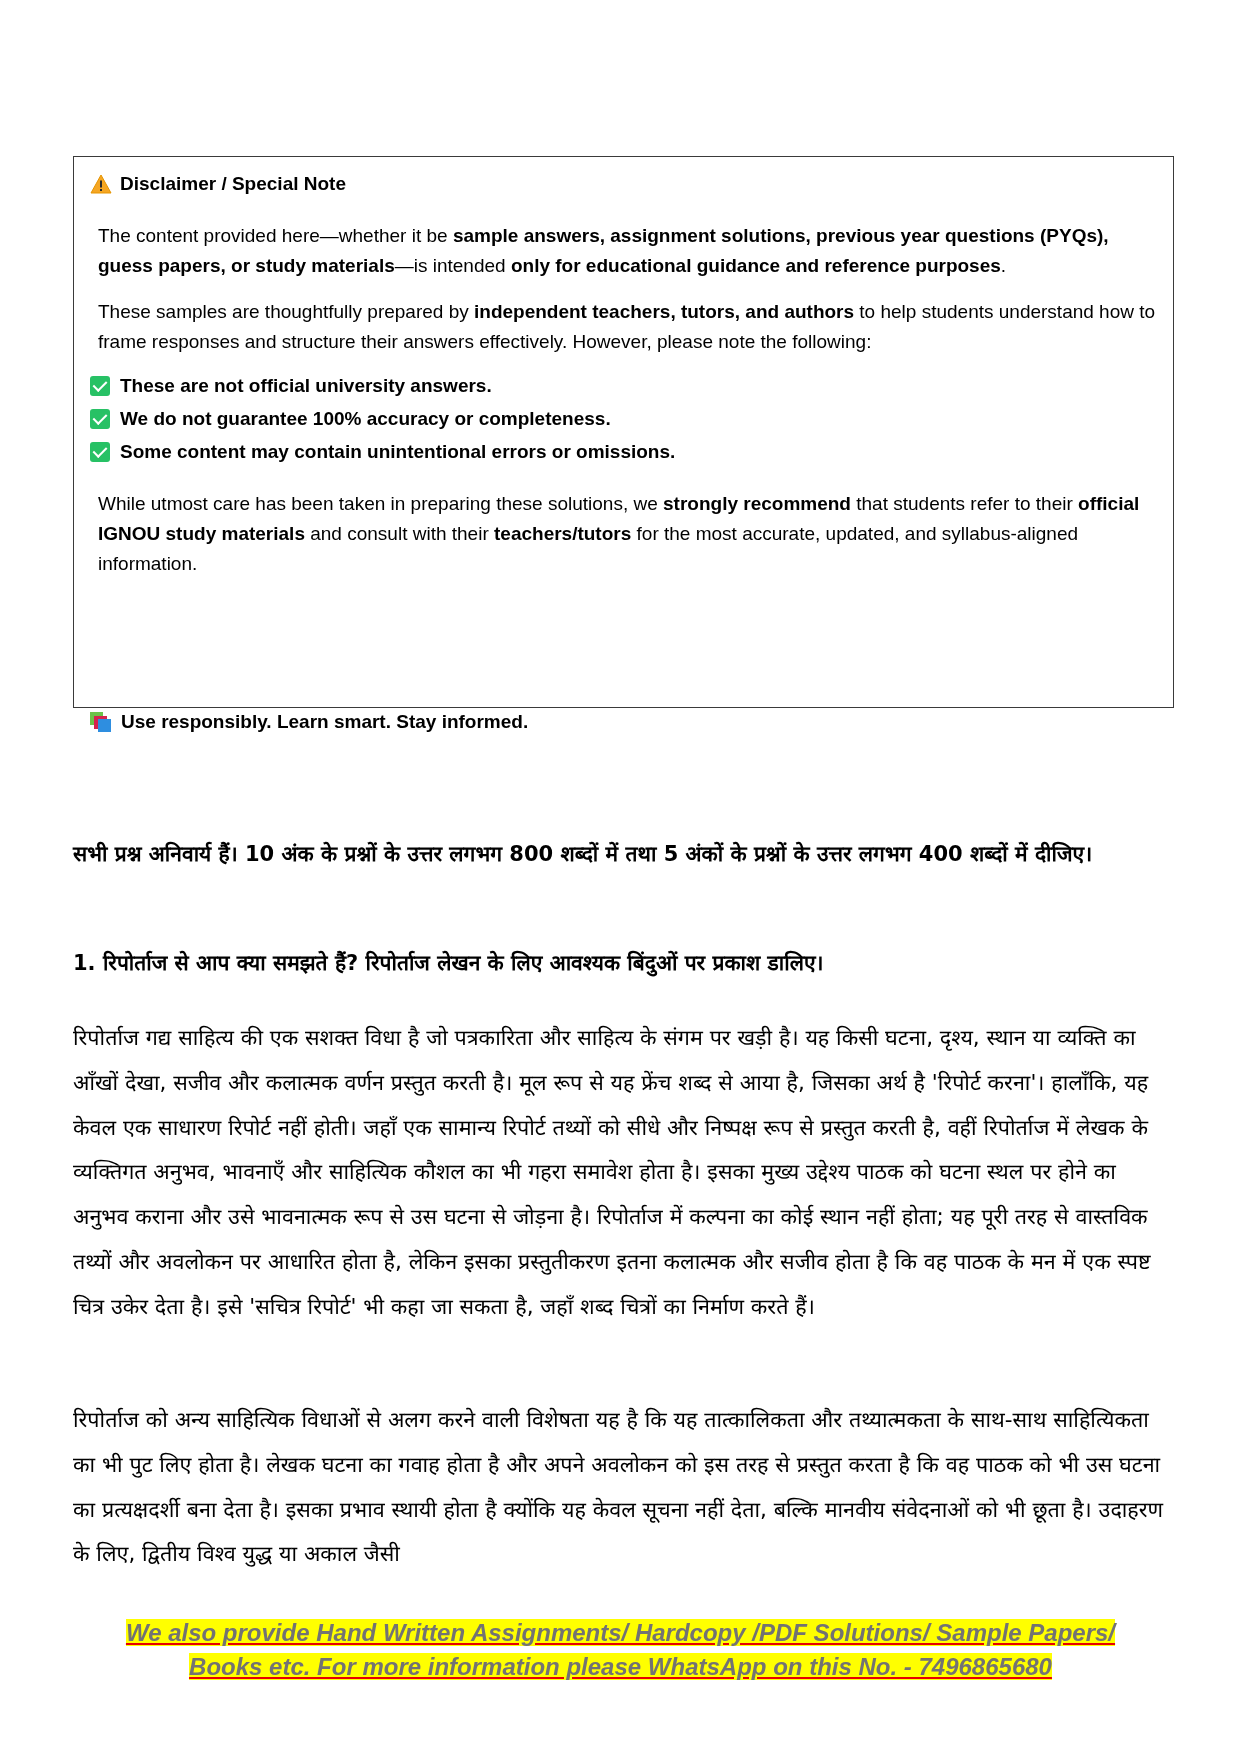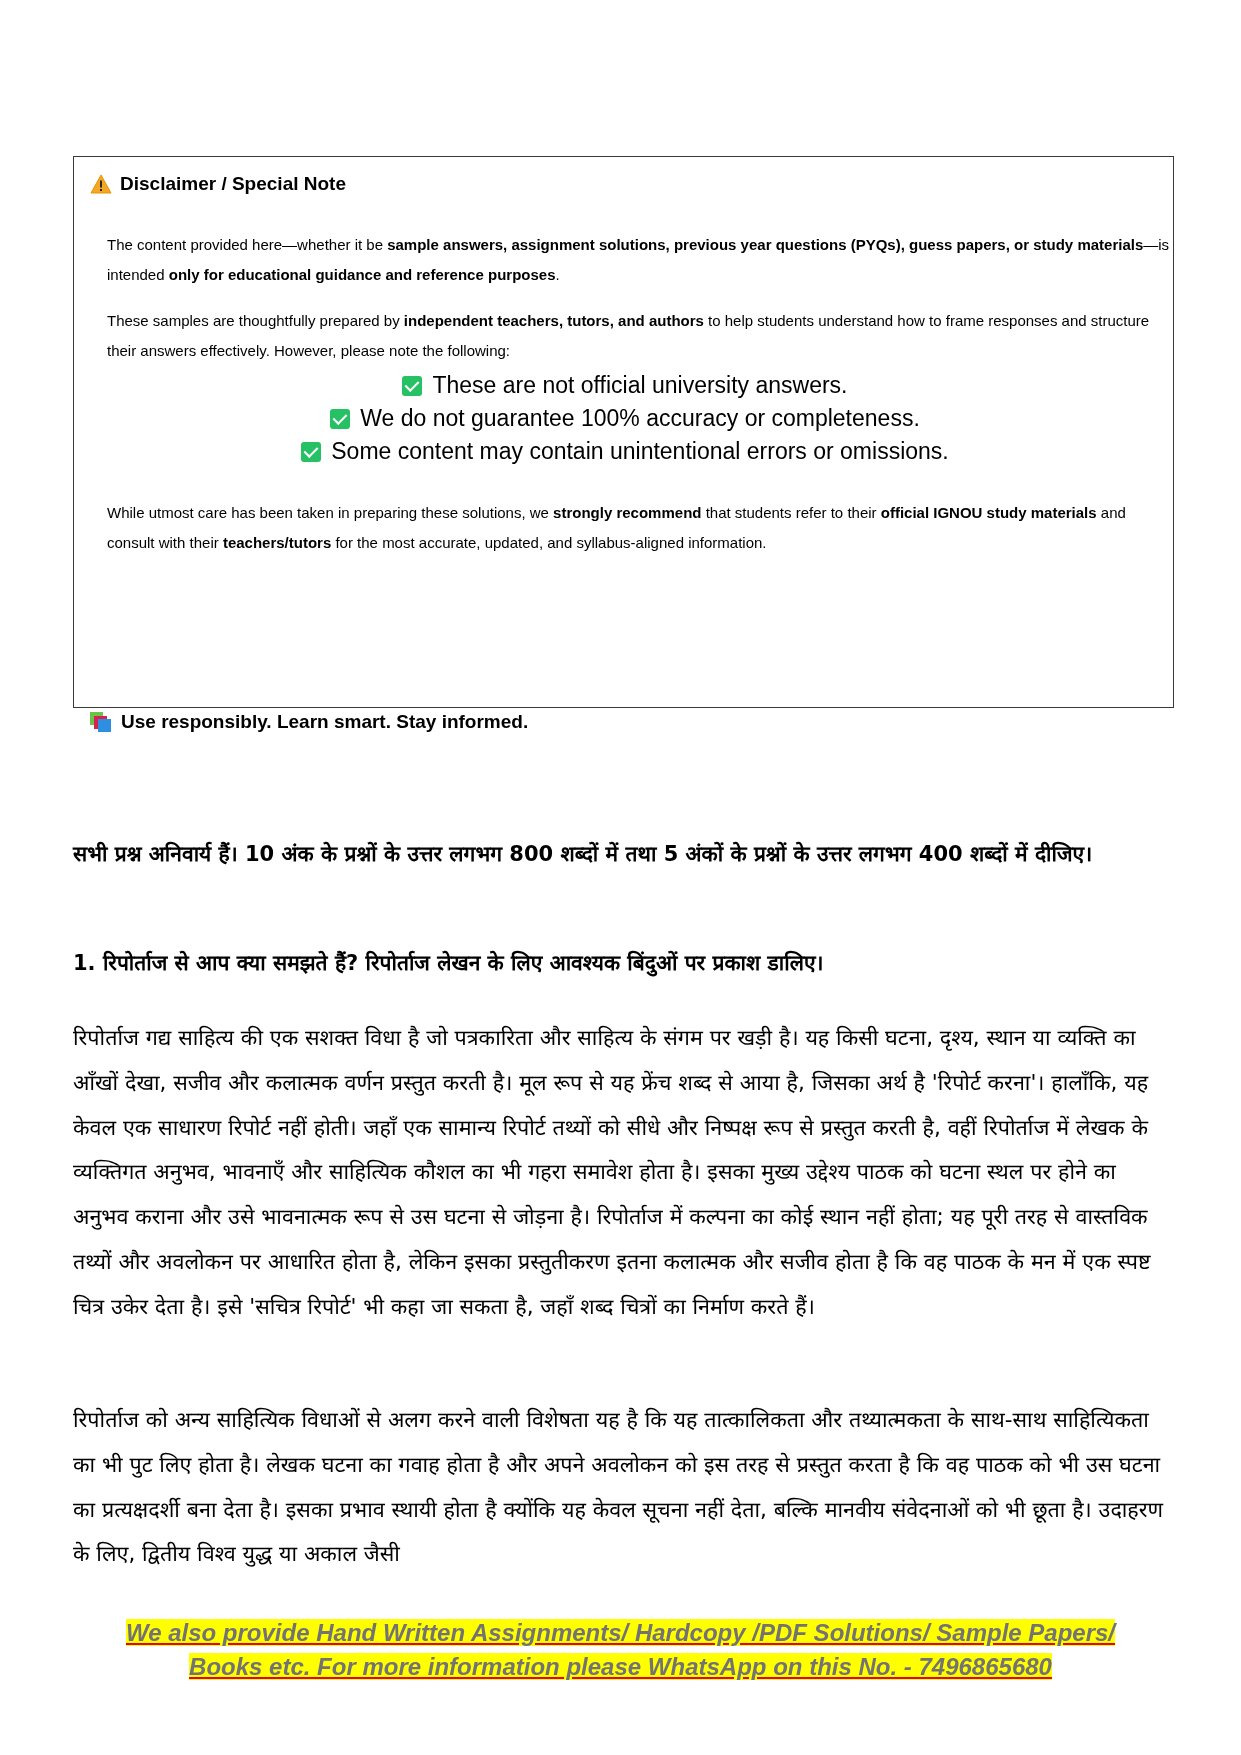--- a/index.html
+++ b/index.html
@@ -42,35 +42,34 @@
     }
     .warn-icon {
       display: inline-block;
       width: 22px;
       height: 20px;
       margin-right: 8px;
       position: relative;
     }
     .warn-icon svg { display: block; }
     .disc-p {
-      font-size: 15px;
+      font-size: 19px;
       line-height: 30px;
-      margin: 17px;
+      margin: 8px;
     }
     .disc-p b { font-weight: bold; }
     .p1 { position: absolute; left: 16px; top: 56px; width: 1070px; }
     .p2 { position: absolute; left: 16px; top: 132px; width: 1070px; }
     .checks { position: absolute; left: 16px; top: 212px; width: 1070px; }
     .check-item {
       display: flex;
       align-items: center;
       height: 33px;
-      font-size: 23px;
-      font-weight: normal;
-      justify-content: center;
+      font-size: 19px;
+      font-weight: bold;
     }
     .check-icon {
       display: inline-block;
       width: 20px;
       height: 20px;
       background: #27c165;
       border-radius: 3px;
       margin-right: 10px;
       position: relative;
       flex: 0 0 auto;

